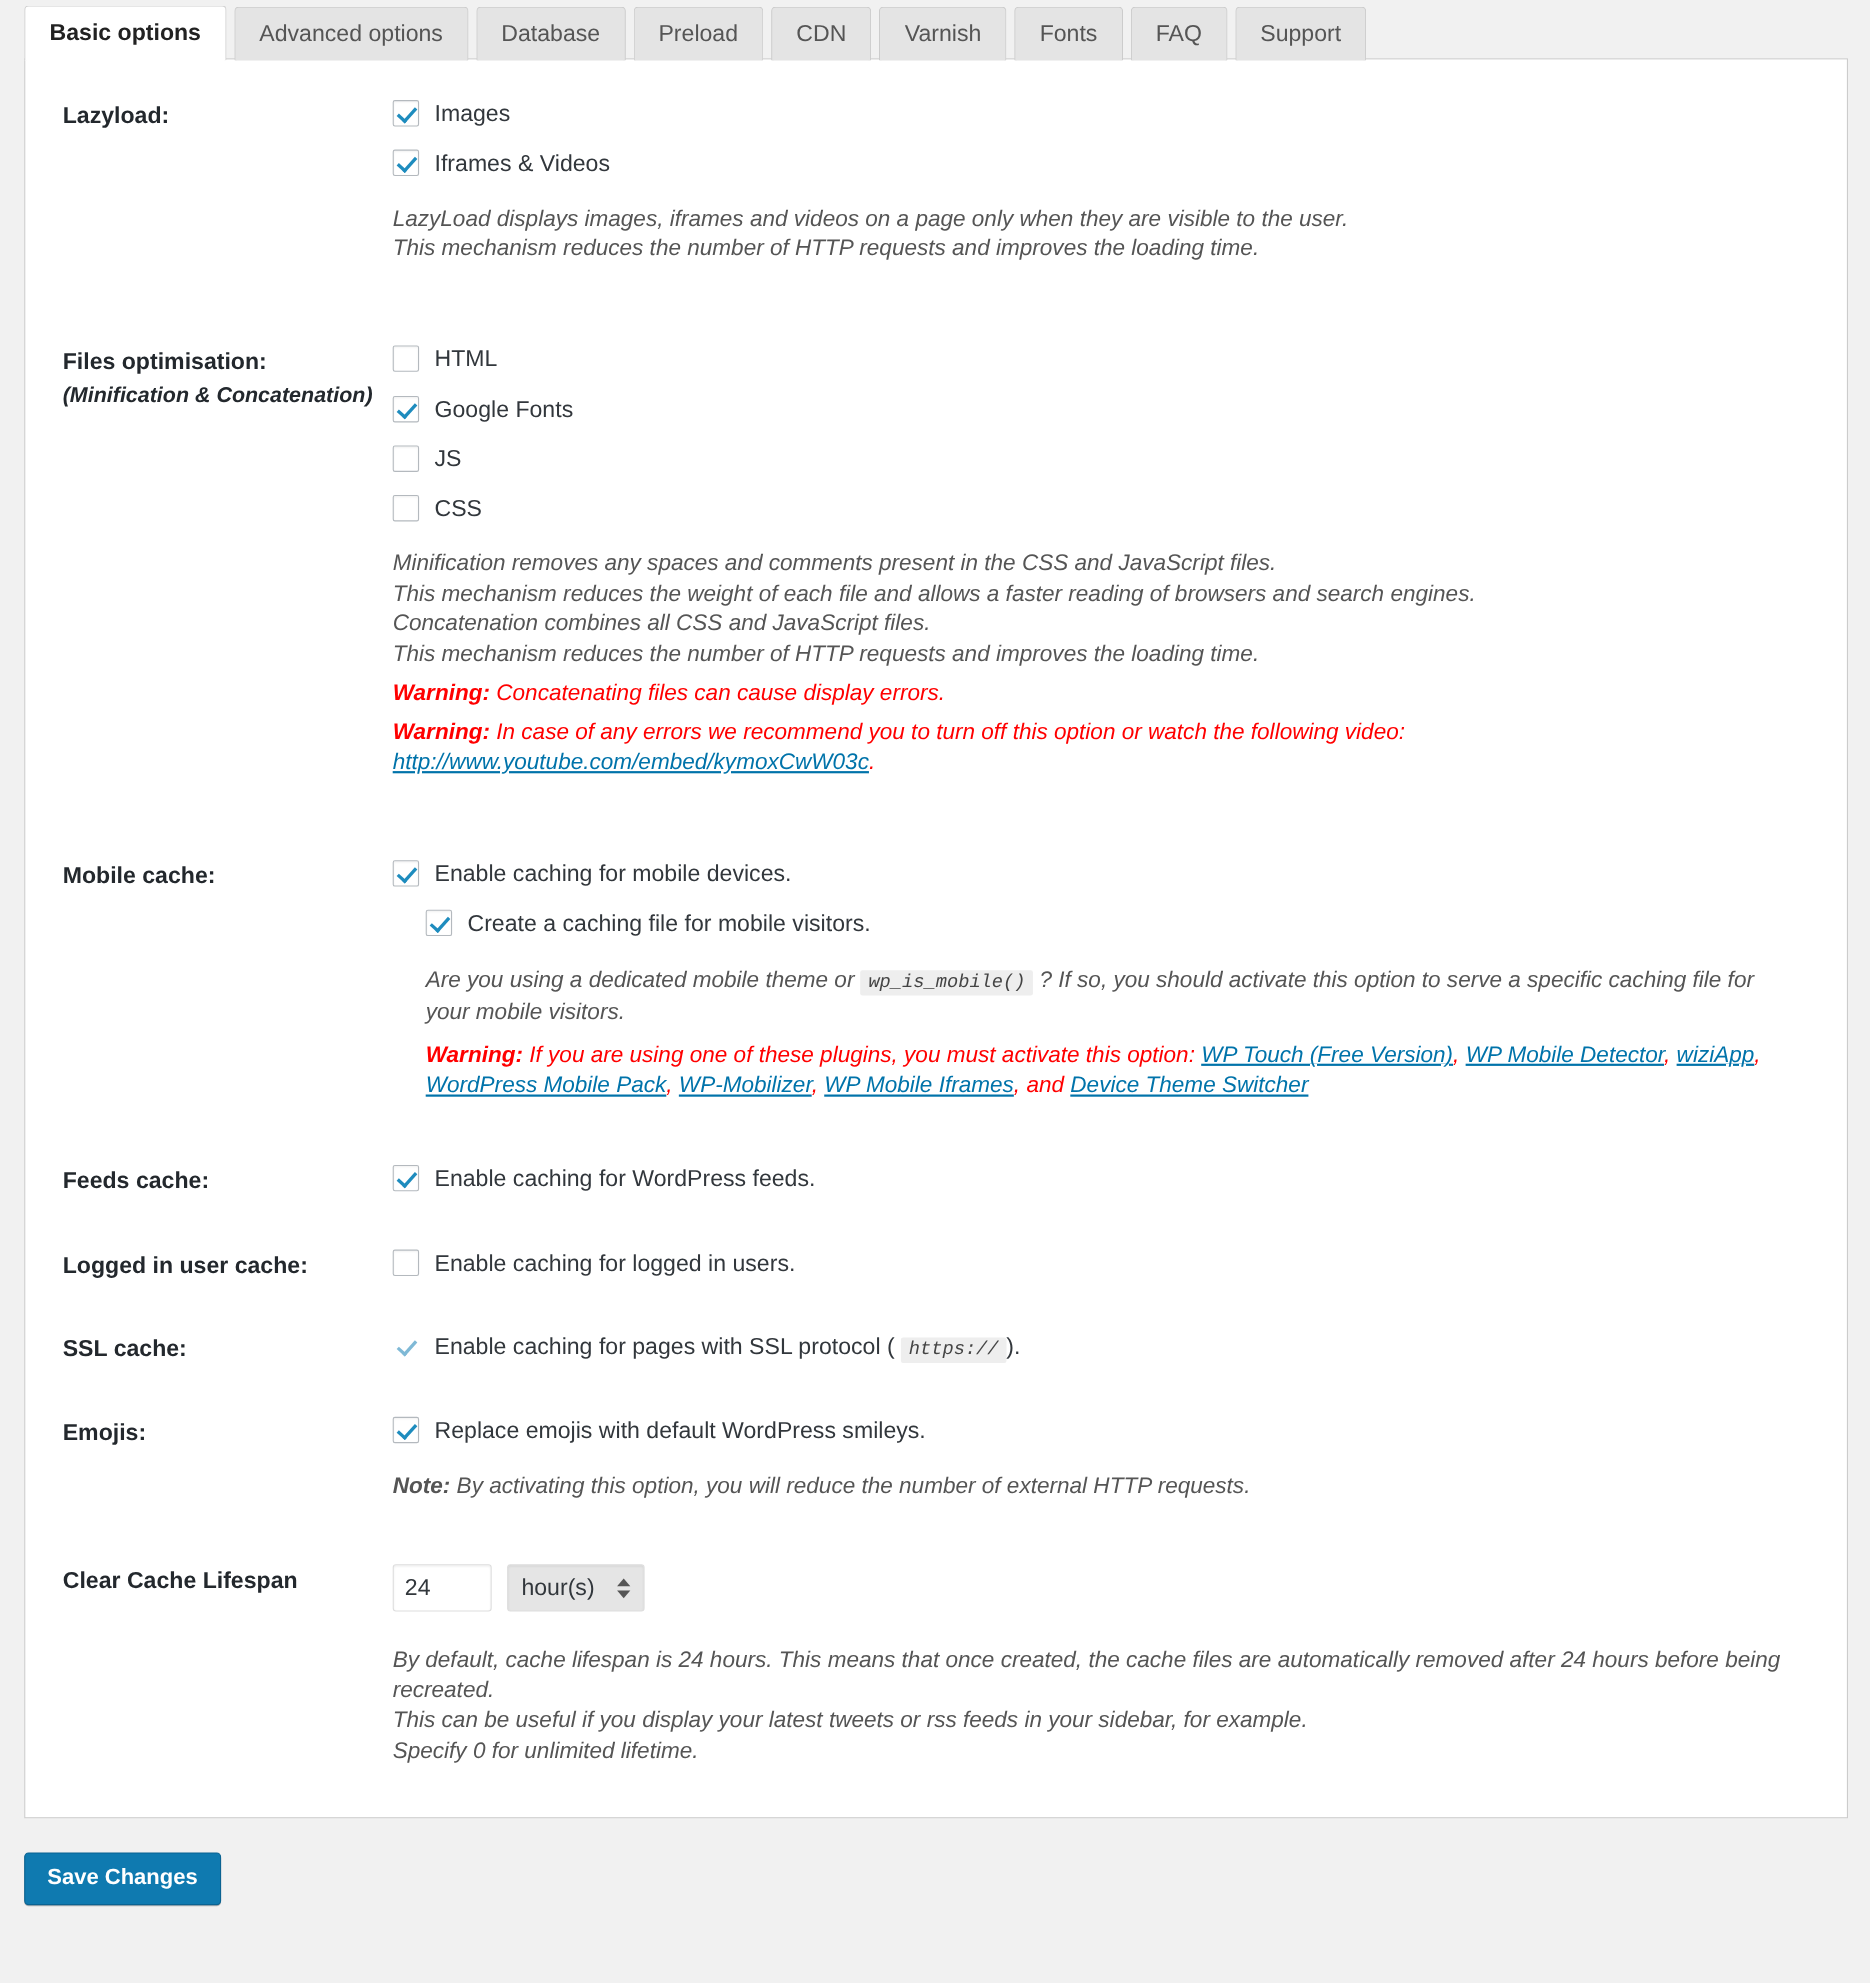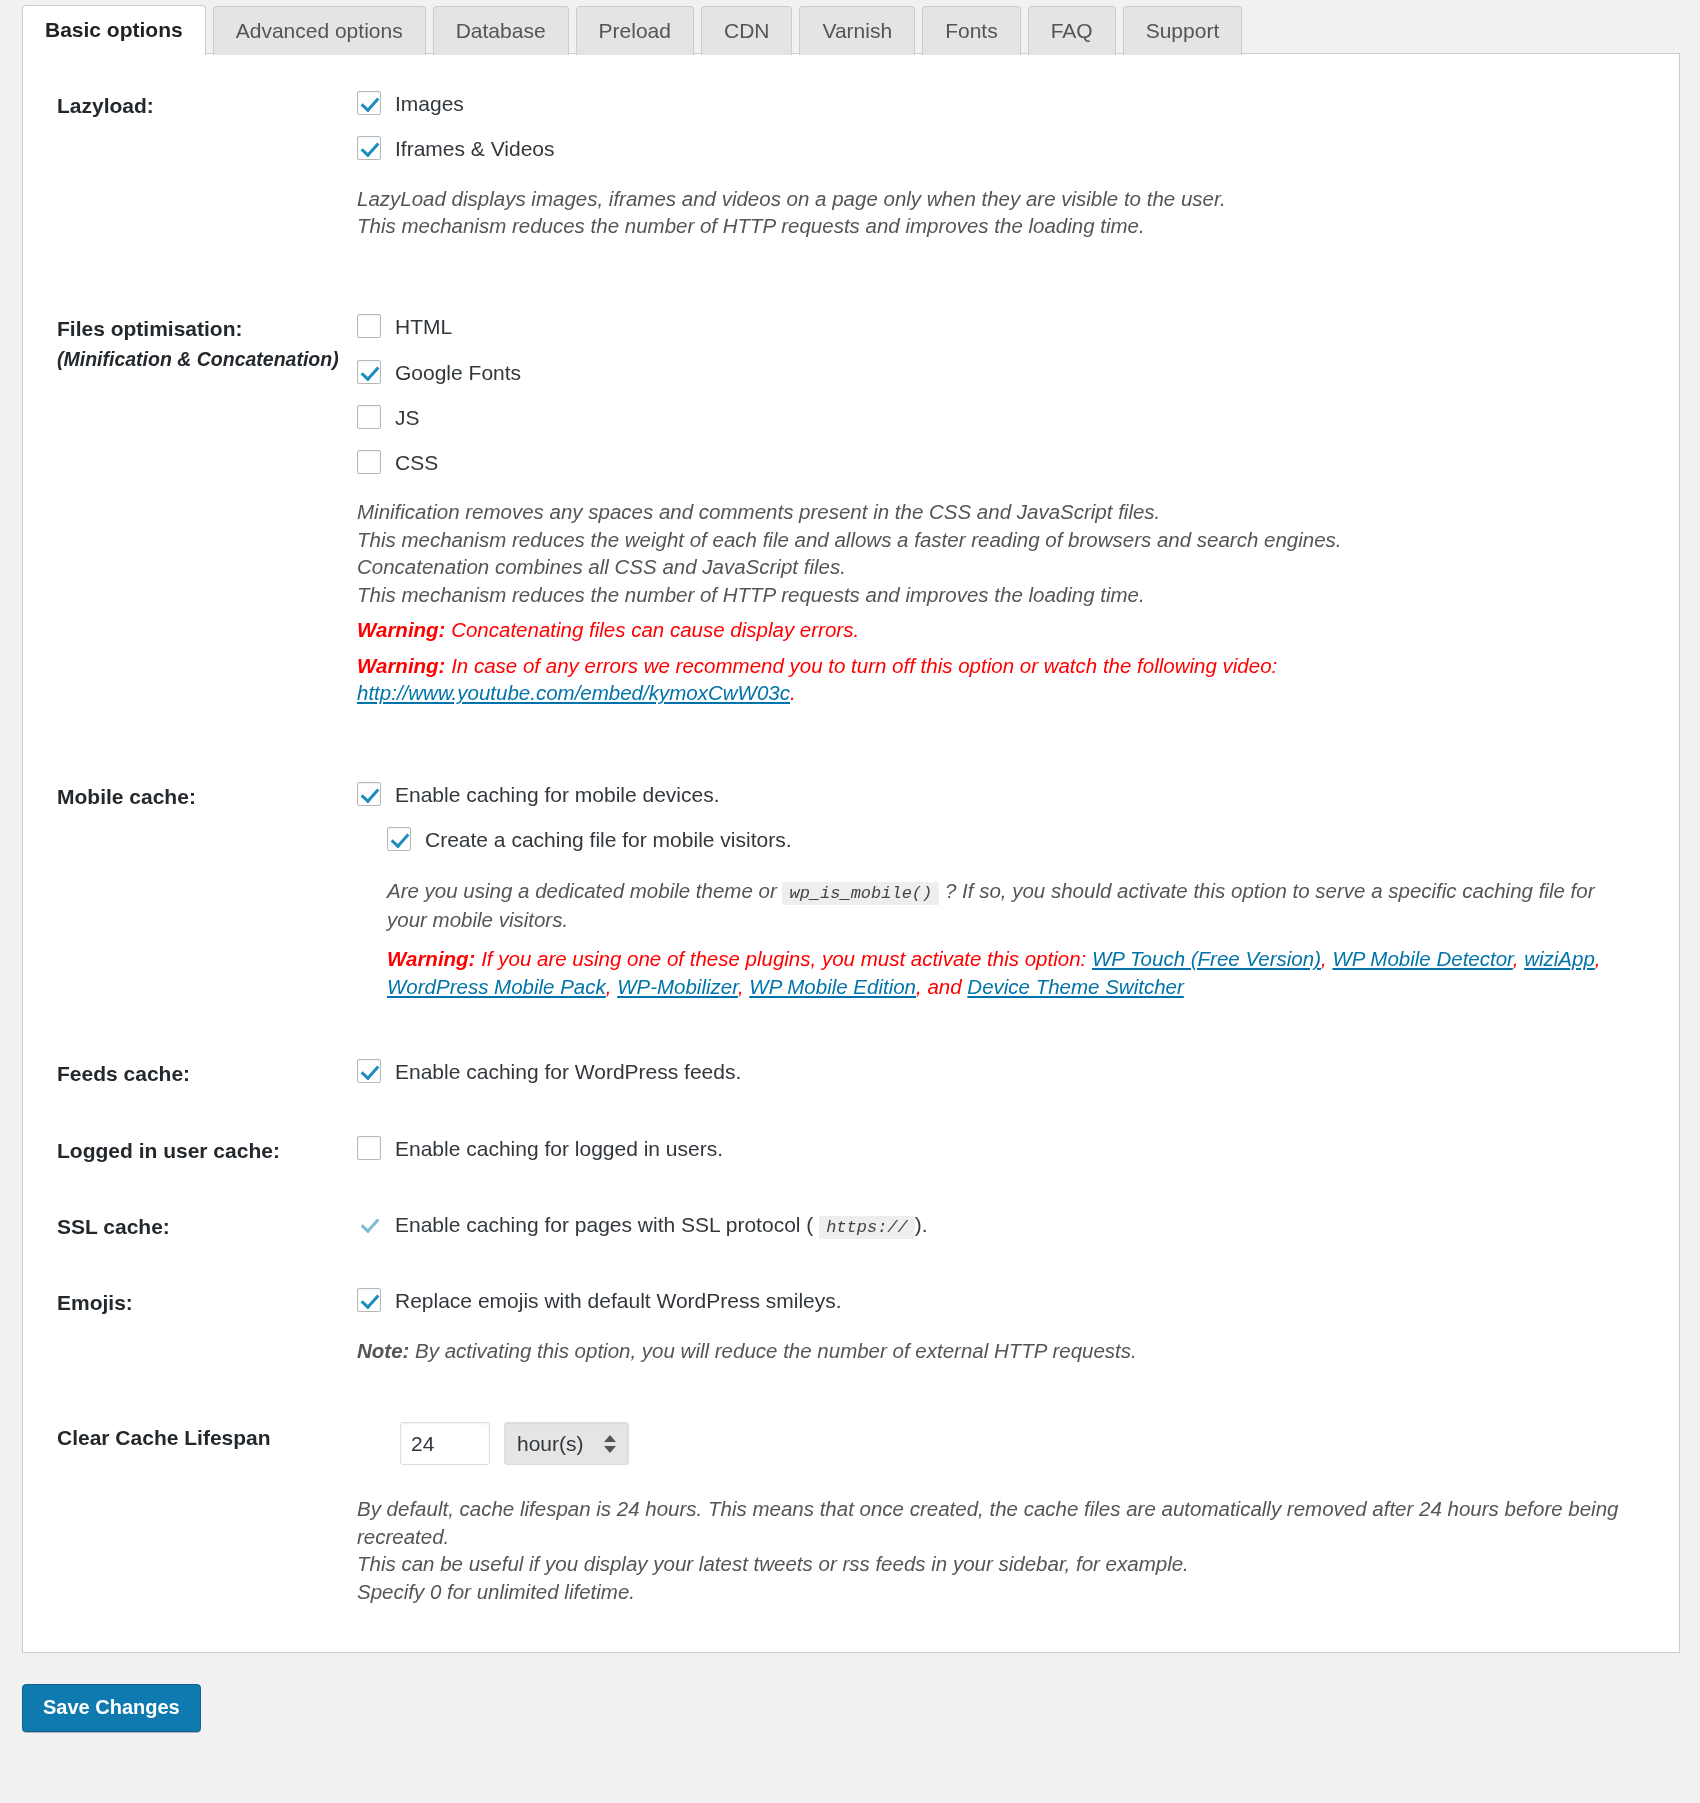--- a/index.html
+++ b/index.html
@@ -167,21 +167,20 @@
   .num-input {
     width: 90px; height: 43px;
     border: 1px solid #ddd;
     background: #fff;
     font-size: 21px;
     color: #32373c;
     padding: 0 10px;
     font-family: "Liberation Sans", sans-serif;
     border-radius: 3px;
     box-shadow: inset 0 1px 2px rgba(0,0,0,.07);
-    margin-left: 43px;
   }
   .sel-wrap {
     position: relative;
     display: inline-block;
   }
   .sel {
     height: 43px;
     border: 1px solid #ddd;
     background: #e5e5e5;
     font-size: 21px;
@@ -324,21 +323,21 @@
           <p>
             <span>Are you using a dedicated mobile theme or</span>
             <code class="inline">wp_is_mobile()</code>
             <span>? If so, you should activate this option to serve a specific caching file for your mobile visitors.</span>
           </p>
         </div>
         <div class="warn indent" style="margin-top:12px;">
           <p>
             <b>Warning:</b>
             <span>If you are using one of these plugins, you must activate this option:</span>
-            <a href="#">WP Touch (Free Version)</a><span>, </span><a href="#">WP Mobile Detector</a><span>, </span><a href="#">wiziApp</a><span>, </span><a href="#">WordPress Mobile Pack</a><span>, </span><a href="#">WP-Mobilizer</a><span>, </span><a href="#">WP Mobile Edition</a><span>, </span><span>and </span><a href="#">Device Theme Switcher</a>
+            <a href="#">WP Touch (Free Version)</a><span>, </span><a href="#">WP Mobile Detector</a><span>, </span><a href="#">wiziApp</a><span>, </span><a href="#">WordPress Mobile Pack</a><span>, </span><a href="#">WP-Mobilizer</a><span>, </span><a href="#">WP Mobile Iframes</a><span>, </span><span>and </span><a href="#">Device Theme Switcher</a>
           </p>
         </div>
       </div>
     </div>
 
     <div class="spacer-md"></div>
 
     <div class="row">
       <div class="row-label">Feeds cache:</div>
       <div class="row-field">

